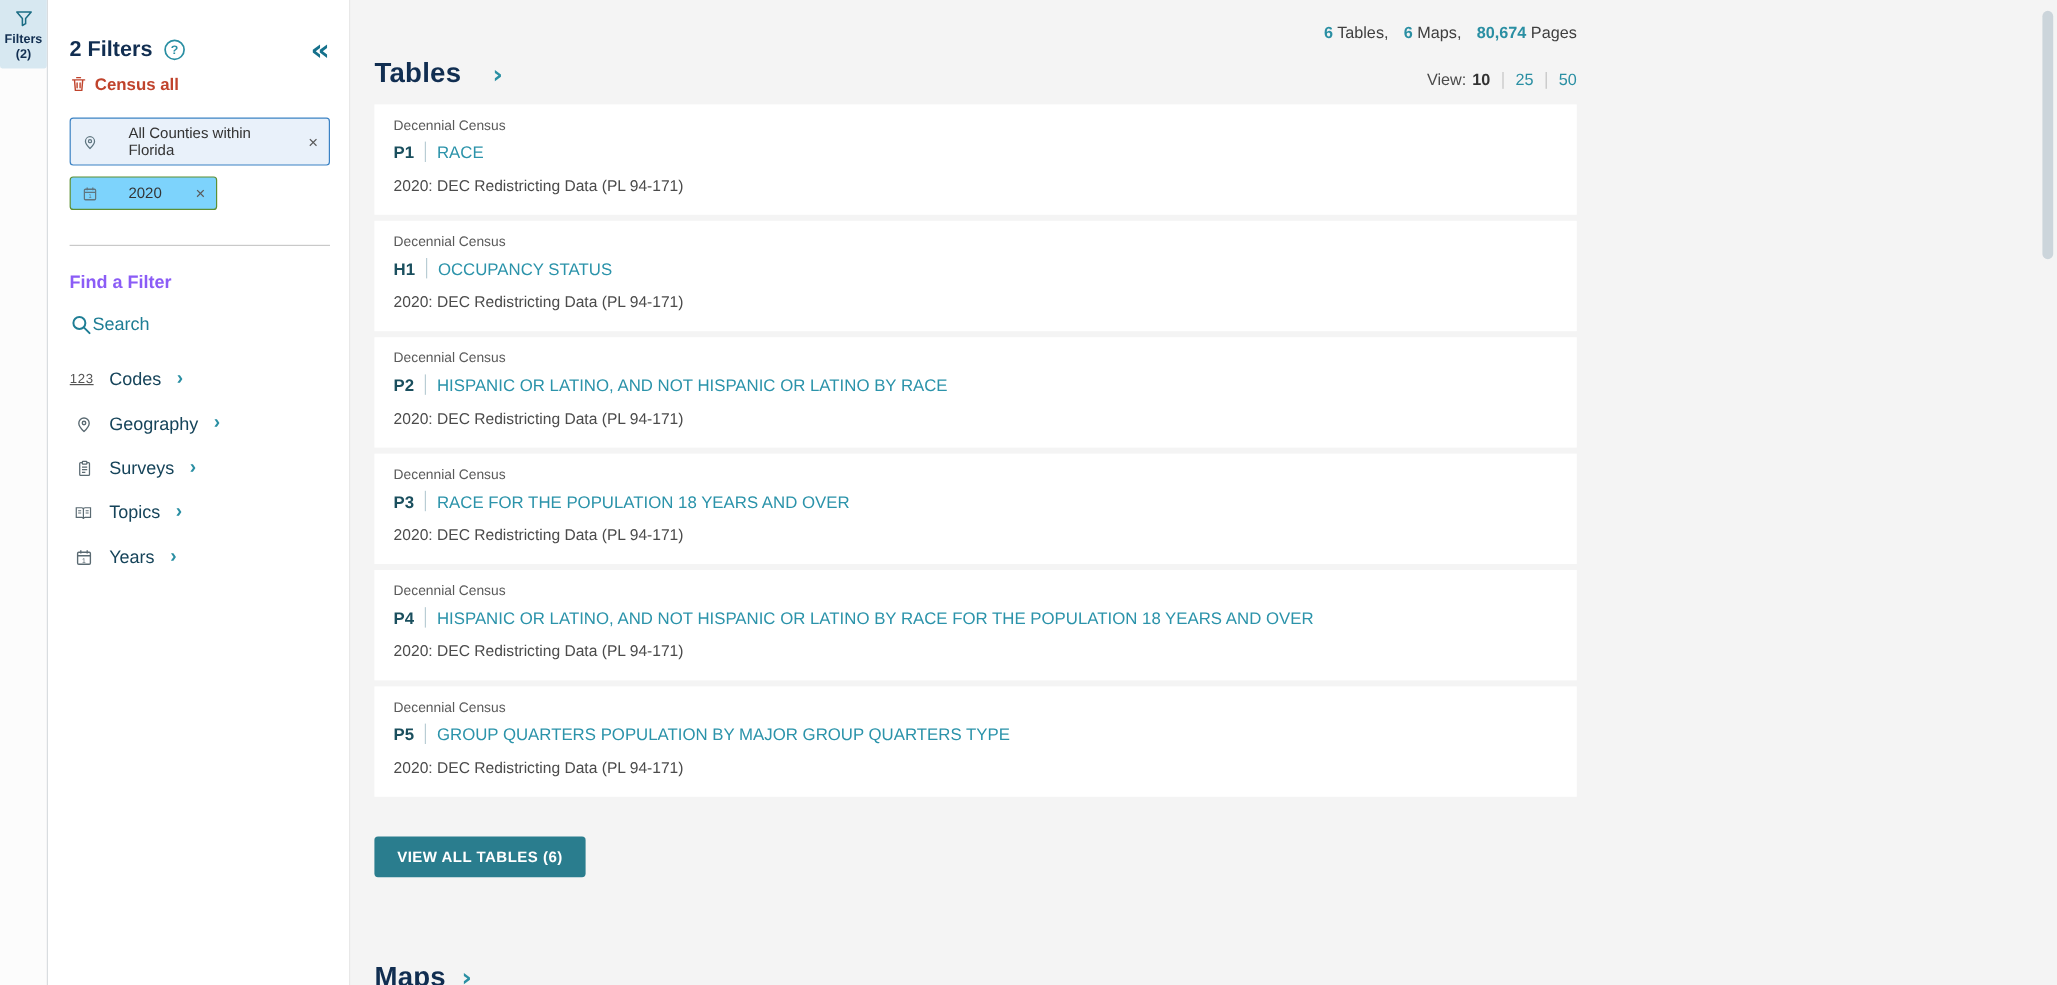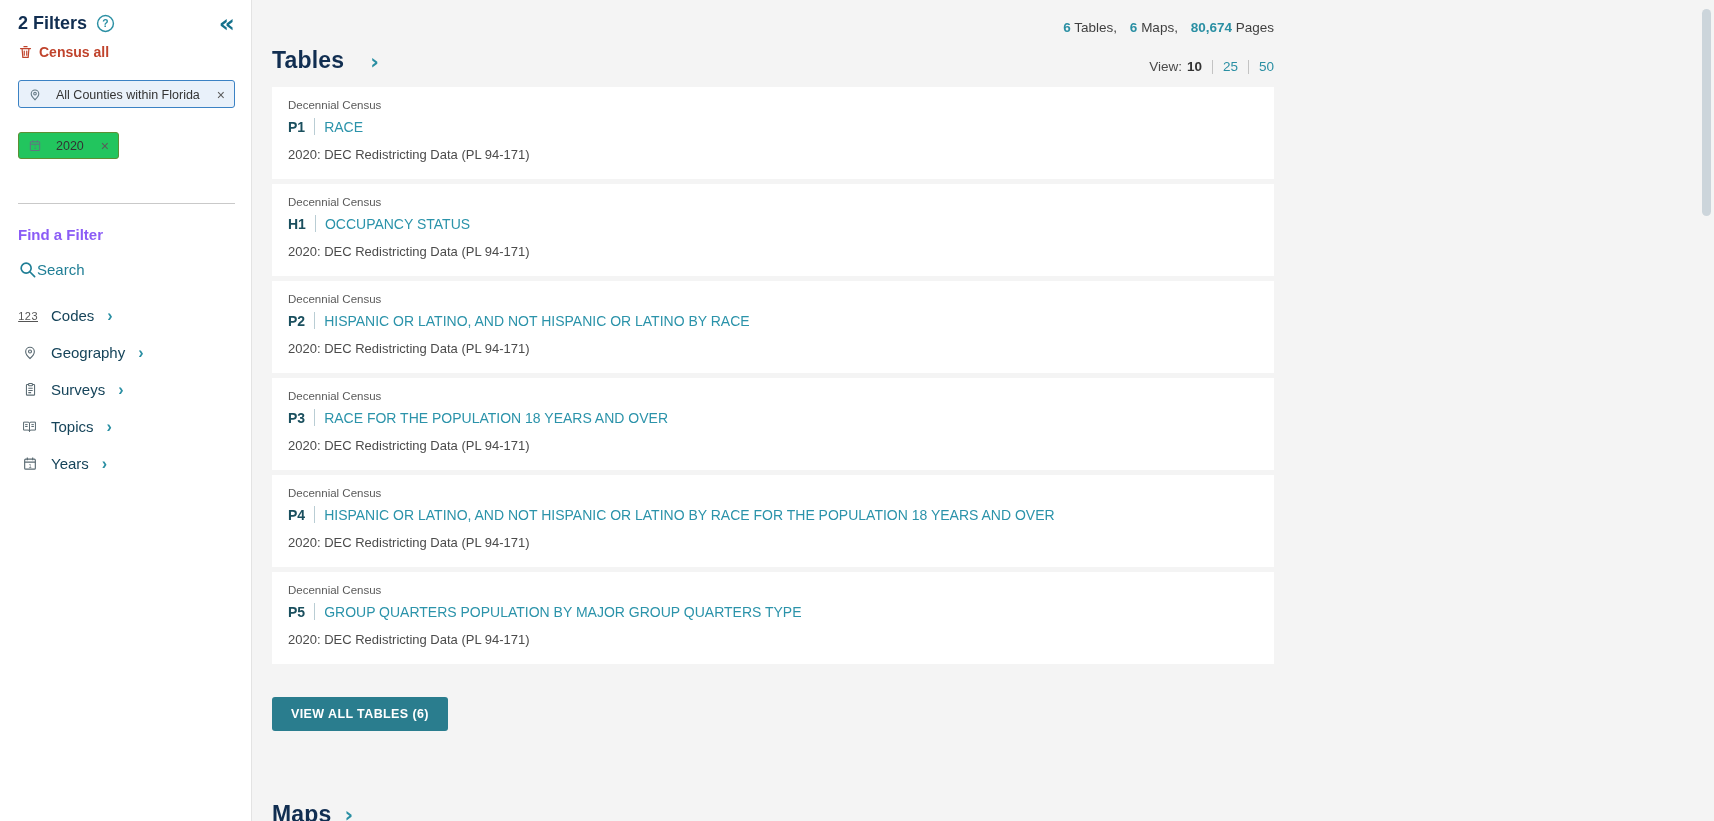--- a/index.html
+++ b/index.html
@@ -11,30 +11,30 @@
   }
   .app { display: flex; width: 1714px; height: 821px; }
 
   
   .rail { width: 40px; flex-shrink: 0; background: #fcfcfc; border-right: 1px solid #d9dde0; position: relative; z-index: 3; }
   .filters-tab { background: #d7e8f1; width: 100%; padding: 7px 1px 6px; text-align: center; cursor: pointer; border-radius: 0 0 2px 2px; }
   .filters-tab .tab-label { display: block; font-size: 10.5px; font-weight: bold; color: #112e51; margin-top: 2px; }
   .filters-tab .tab-count { display: block; font-size: 10.5px; font-weight: bold; color: #112e51; }
 
   
-  .sidebar { width: 252px; flex-shrink: 0; background: #ffffff; border-right: 1px solid #e3e3e3; padding: 13px 16px 0 18px; }
+  .sidebar { width: 252px; flex-shrink: 0; background: #ffffff; border-right: 1px solid #e3e3e3; padding: 31px 16px 0 18px; }
   .sb-header { display: flex; align-items: center; }
   .sb-title { font-size: 18px; font-weight: bold; color: #112e51; }
   .help-btn { margin-left: 9px; cursor: pointer; line-height: 0; }
   .collapse-btn { margin-left: auto; color: #15718c; font-size: 25px; font-weight: bold; line-height: 18px; cursor: pointer; font-family: "DejaVu Sans", sans-serif; }
   .clear-all { display: flex; align-items: center; gap: 6px; color: #c0432c; font-weight: bold; font-size: 14px; margin: 9px 0 20px; cursor: pointer; }
   .chips { display: flex; flex-direction: column; align-items: flex-start; }
-  .chip { display: inline-flex; align-items: flex-end; gap: 14px; padding: 5px 9px; border-radius: 3px; font-size: 12.5px; color: #333; margin-bottom: 24px; }
+  .chip { display: inline-flex; align-items: center; gap: 25px; padding: 5px 9px; border-radius: 3px; font-size: 12.5px; color: #333; margin-bottom: 9px; }
   .chip-geo { background: #e9f1fa; border: 1px solid #3b82c4; }
-  .chip-year { background: #22c55e; border: 1px solid #5d8f33; }
+  .chip-year { background: #7dd3fc; border: 1px solid #5d8f33; }
   .chip-close { color: #5a5a5a; font-size: 14px; line-height: 1; cursor: pointer; margin-left: 3px; }
   .sb-rule { border: none; border-top: 1px solid #c9c9c9; margin: 20px 0 0; }
   .find-title { font-size: 15px; font-weight: bold; color: #8b5cf6; margin-top: 22px; }
   .search-row { display: flex; align-items: center; margin-top: 17px; color: #1f7e95; font-size: 15px; cursor: pointer; }
   .sb-nav { margin-top: 28px; }
   .nav-item { display: flex; align-items: center; gap: 13px; margin-bottom: 20px; font-size: 15px; color: #16445a; cursor: pointer; }
   .nav-item .icon-cell { width: 20px; display: flex; justify-content: flex-end; }
   .nav-chev { color: #2a8fa3; font-size: 16px; font-weight: bold; line-height: 1; }
   .codes-glyph { font-size: 11px; color: #555; text-decoration: underline; letter-spacing: 0.5px; }
 
@@ -73,20 +73,31 @@
   .scroll-track { position: absolute; top: 0; right: 0; width: 15px; height: 821px; }
   .scroll-thumb { position: absolute; top: 9px; right: 3px; width: 9px; height: 207px; border-radius: 5px; background: #ccd5db; cursor: pointer; }
 
   svg { display: inline-block; vertical-align: middle; }
 </style>
 </head>
 <body>
 
 <div class="app">
 
+  <div class="rail">
+    <div class="filters-tab">
+      <span>
+        <svg width="20" height="18" viewBox="0 0 24 24" fill="none" stroke="#1b6c84" stroke-width="1.7" stroke-linejoin="round">
+            <path d="M4 4h16l-6.2 7.2V17l-3.6 2v-7.8z"></path>
+          </svg>
+      </span>
+      <span class="tab-label">Filters</span>
+      <span class="tab-count">(2)</span>
+    </div>
+  </div>
 
   <div class="sidebar">
     <div class="sb-header">
       <span class="sb-title">2 Filters</span>
       <span class="help-btn">
         <svg width="19" height="19" viewBox="0 0 24 24">
             <circle cx="12" cy="12" r="10" fill="none" stroke="#2a8fa3" stroke-width="1.8"></circle>
             <text x="12" y="16.5" text-anchor="middle" font-size="13" font-weight="bold" fill="#2a8fa3" font-family="Liberation Sans, sans-serif">?</text>
           </svg>
       </span>

